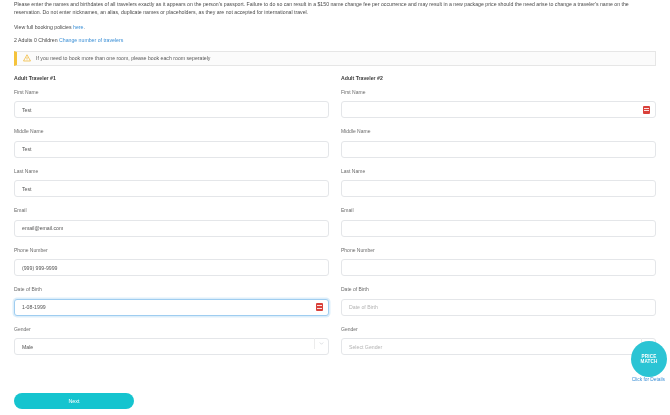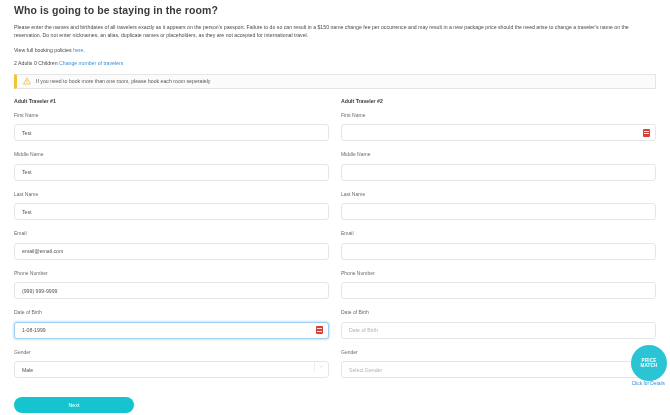--- a/index.html
+++ b/index.html
@@ -179,21 +179,20 @@
     font-size: 4.8px;
     color: #3a8fd6;
     text-decoration: none;
   }
 </style>
 </head>
 <body>
 
 <div class="page">
 
-  <h1 class="page-title">Who is going to be staying in the room?</h1>
 
   <p class="intro">Please enter the names and birthdates of all travelers exactly as it appears on the person's passport. Failure to do so can result in a $150 name change fee per occurrence and may result in a new package price should the need arise to change a traveler's name on the reservation. Do not enter nicknames, an alias, duplicate names or placeholders, as they are not accepted for international travel.</p>
 
   <p class="policy-line"><span>View full booking policies </span><a class="link" href="#">here</a><span>.</span></p>
 
   <p class="travelers-line"><span>2 Adults 0 Children </span><a class="link" href="#">Change number of travelers</a></p>
 
   <div class="alert">
     <svg class="alert-icon" viewBox="0 0 16 16">
       <path d="M8 1.5 L15 14 L1 14 Z" fill="none" stroke="#f0b429" stroke-width="1.4" stroke-linejoin="round"></path>

